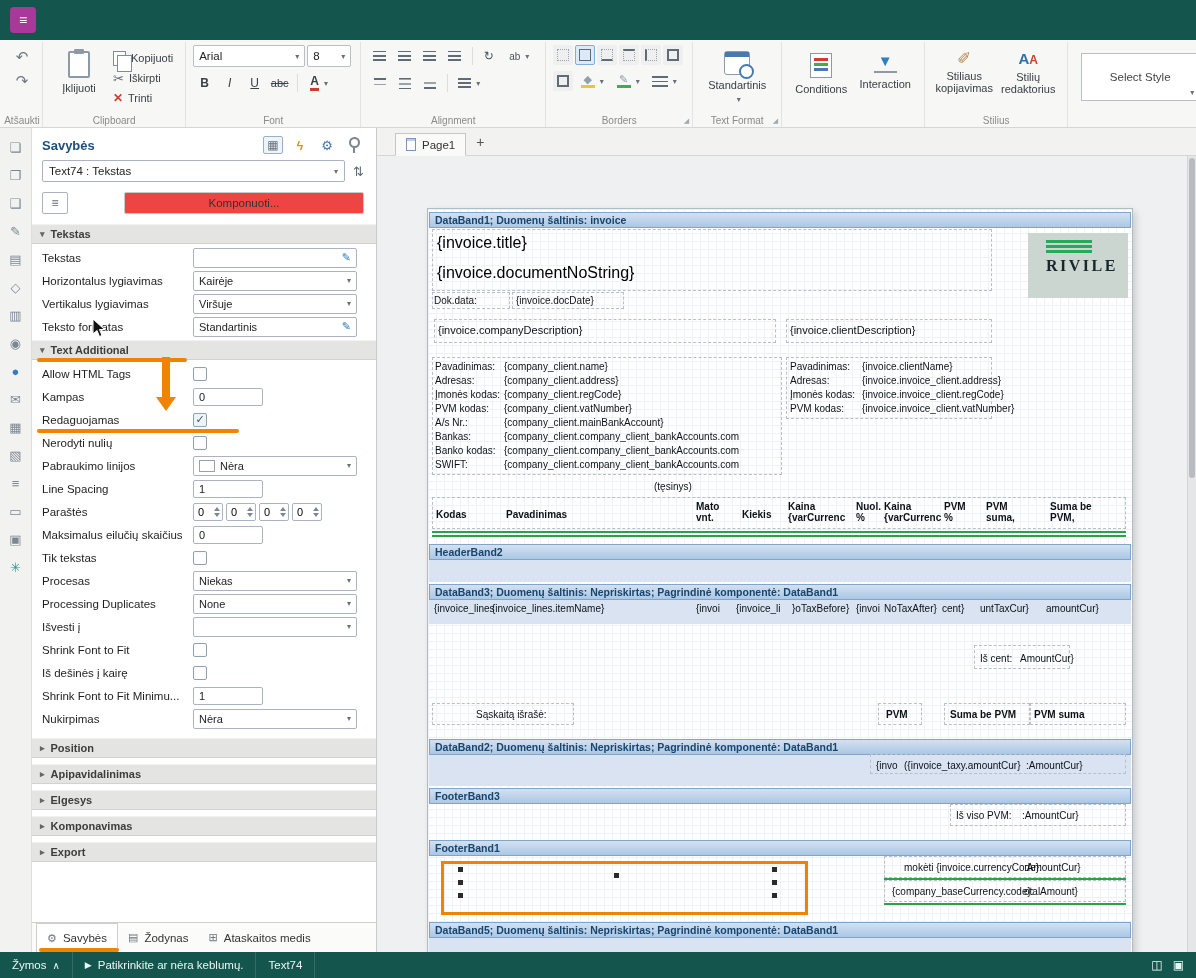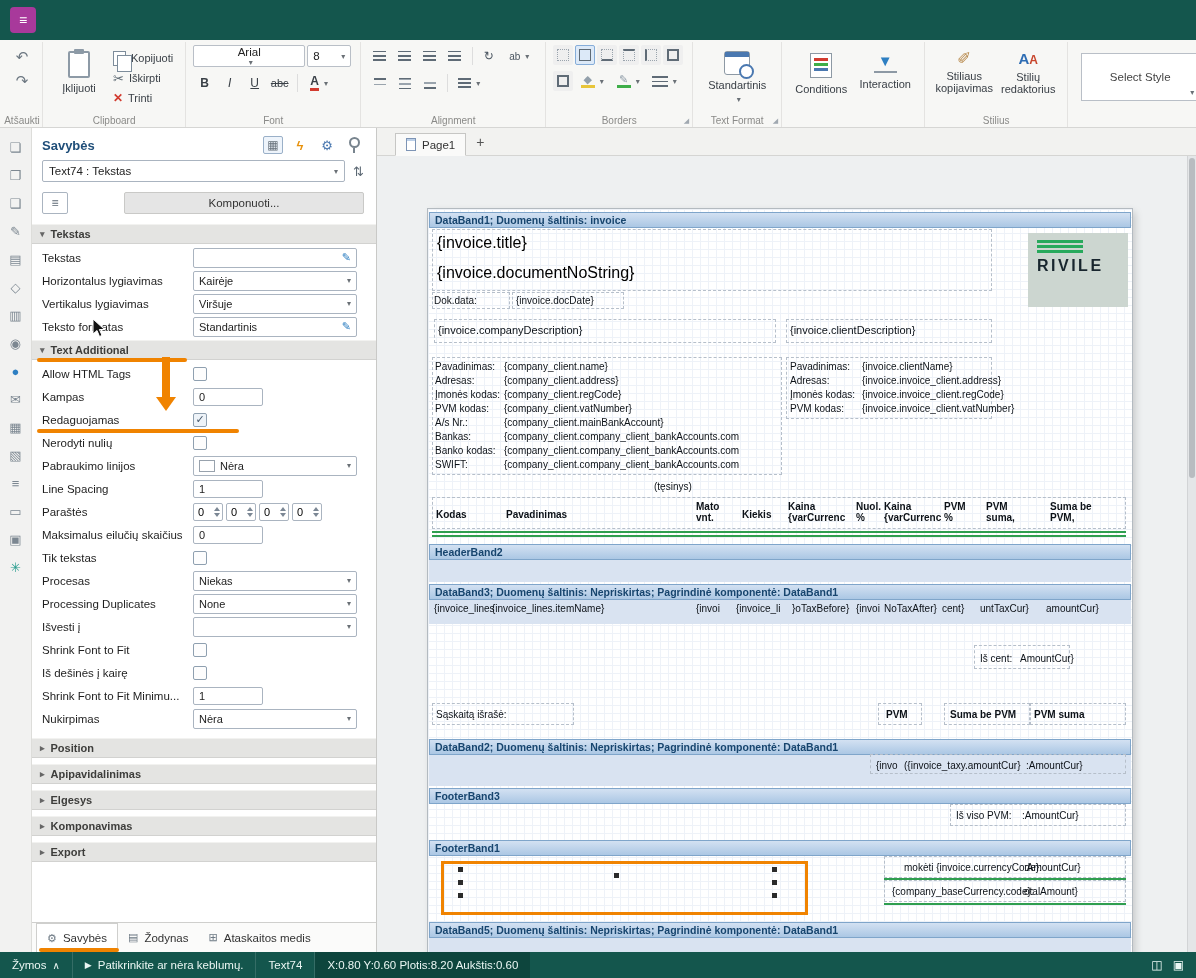--- a/index.html
+++ b/index.html
@@ -29,21 +29,21 @@
   .rbtn.big { width:58px; height:66px; display:flex; flex-direction:column; align-items:center; gap:4px; font-size:11px; padding-top:5px; }
   .rbtn.big .blbl { line-height:12px; }
   .rbtn.w74 { width:74px; }
   .rbtn.tiny { display:flex; align-items:center; gap:5px; font-size:11px; height:20px; padding:0 4px; }
   .rbtn.sq { width:23px; height:22px; font-size:12px; display:flex; align-items:center; justify-content:center; }
   .rbtn.wdd { width:34px; gap:2px; }
   .rbtn.med { width:64px; height:66px; display:flex; flex-direction:column; align-items:center; justify-content:flex-start; gap:5px; font-size:11px; padding-top:7px; text-align:center; line-height:12px; }
   .rbtn.b { font-weight:bold; } .rbtn.i { font-style:italic; } .rbtn.u { text-decoration:underline; }
   .rbtn.strike { text-decoration:line-through; font-size:11px; }
   .combo { border:1px solid #b9bfc7; background:#fff; height:22px; display:flex; align-items:center; justify-content:space-between; padding:0 5px; font-size:11.5px; border-radius:2px; color:#222; }
-  .w110 { width:112px;flex-direction:column; } .w44 { width:44px; }
+  .w110 { width:112px; } .w44 { width:44px; }
   .dd { font-size:8px; color:#6a7076; margin-left:3px; }
   .fc-a { font-weight:bold; border-bottom:3px solid #d23b2f; line-height:1.05; }
   .ic-clipboard { width:22px; height:27px; border:2px solid #8d9aa6; border-radius:2px; background:#fff; position:relative; }
   .ic-clipboard::before { content:''; position:absolute; top:-4px; left:50%; transform:translateX(-50%); width:10px; height:5px; background:#8d9aa6; border-radius:1px; }
   .ic-copy { width:13px; height:15px; border:1.5px solid #7d8c9a; background:#fff; position:relative; flex:none; }
   .ic-copy::after { content:''; position:absolute; left:3px; top:3px; width:13px; height:15px; border:1.5px solid #7d8c9a; background:#fff; }
   .ic-cut { color:#5e6a74; font-size:13px; }
   .ic-del { color:#d23b2f; font-weight:bold; font-size:12px; }
   .ico-stripes { display:inline-block; width:13px; height:11px; background:repeating-linear-gradient(to bottom,#5f6b76 0 1.5px,transparent 1.5px 4.2px); }
   .ico-vtop { width:12px; height:11px; border-top:2px solid #5f6b76; background:repeating-linear-gradient(to bottom,transparent 0 4px,#9aa4ad 4px 5.5px); }
@@ -92,21 +92,21 @@
   .phi-bolt { color:#e8920c; font-weight:bold; }
   .phi-gear { color:#4a78b0; }
   .phi-pin { flex-direction:column; }
   .phi-pin::before { content:''; width:7px; height:7px; border:2px solid #78848e; border-radius:50%; }
   .phi-pin::after { content:''; width:2px; height:5px; background:#78848e; }
   .props-selector-row { display:flex; align-items:center; padding:2px 12px 4px 10px; gap:8px; }
   .pselect { flex:1; height:22px; border:1px solid #aab4c0; border-radius:2px; background:#fff; display:flex; align-items:center; justify-content:space-between; padding:0 6px; font-size:11.5px; color:#222; }
   .sorticon { font-size:13px; color:#5d6974; }
   .compose-row { display:flex; align-items:center; gap:8px; padding:6px 12px 10px 10px; }
   .compose-ic { width:26px; height:22px; border:1px solid #aab4c0; border-radius:2px; display:flex; align-items:center; justify-content:center; font-size:12px; color:#5d6974; background:#fff; }
-  .compose-btn { flex:1; height:22px; background:#e5e5e5; border:1px solid #c9c9c7; border-radius:2px; font-size:11.5px; color:#333; font-family:inherit;margin-left:48px; }
+  .compose-btn { flex:1; height:22px; background:#ef4444; border:1px solid #c9c9c7; border-radius:2px; font-size:11.5px; color:#333; font-family:inherit;margin-left:48px; }
   .sections { flex:1; overflow:hidden; }
   .psec-h { height:20px; background:#e4e4e2; border-top:1px solid #f2f2f0; border-bottom:1px solid #d2d2d0; display:flex; align-items:center; padding:0 8px; font-size:11px; font-weight:bold; color:#3d3d3b; position:relative; }
   .psec-h.gap { margin-top:6px; }
   .psec-h .tri { margin-right:6px; font-size:9px; color:#666; }
   .prows { position:relative; padding:2px 0; }
   .prow { display:flex; align-items:center; height:23px; padding:0 10px; position:relative; }
   .plabel { width:151px; flex:none; font-size:11.5px; color:#1e1e1e; white-space:nowrap; overflow:hidden; }
   .pctrl { flex:1; display:flex; align-items:center; min-width:0; }
   .psel { flex:1; max-width:164px; height:20px; border:1px solid #aab4c0; border-radius:2px; background:#fff; display:flex; align-items:center; padding:0 5px; font-size:11px; color:#222; }
   .psel .pv { flex:1; overflow:hidden; white-space:nowrap; }
@@ -148,21 +148,21 @@
   .bandfill { position:absolute; left:1px; width:702px; z-index:1; }
   .bandfill.blue { background:#d9e3f1; }
   .fld { position:absolute; font-size:10px; line-height:11px; color:#0c1117; white-space:pre-line; z-index:4; }
   .fld.lg { font-size:16px; line-height:20px; color:#000; }
   .fld.md { font-size:11px; }
   .fld.b { font-weight:bold; }
   .fbox { position:absolute; border:1px dashed #b6bfca; z-index:3; }
   .gline { position:absolute; height:2px; background:#2f9e4f; z-index:4; }
   .orect { position:absolute; border:3px solid #f08300; z-index:7; }
   .hdl { position:absolute; width:5px; height:5px; background:#2b2b2b; z-index:8; }
-  .logo { position:absolute; left:600px; top:24px; width:100px; height:74px; background:#ccd6d0; padding:7px 9px; z-index:4; }
+  .logo { position:absolute; left:600px; top:24px; width:100px; height:65px; background:#ccd6d0; padding:7px 18px; z-index:4;font-family:Liberation Serif, serif; }
   .logo-bars i { display:block; height:3px; background:#27a95c; margin-bottom:2px; width:46px; }
   .logo-text { font-weight:bold; font-size:16px; letter-spacing:2.5px; color:#18262e; margin-top:4px; }
   .vscroll { position:absolute; right:0; top:0; bottom:0; width:9px; background:#e4e6e8; border-left:1px solid #d2d4d6; }
   .vthumb { margin:2px 1px; height:320px; background:#b8bcc0; border-radius:3px; }
 
   
   .statusbar { height:26px; background:#14564d; display:flex; align-items:center; color:#eaf6f3; font-size:11.5px; flex:none; }
   .sb-item { padding:0 12px; display:flex; align-items:center; gap:6px; height:100%; border-right:1px solid rgba(255,255,255,.14); }
   .sb-coords { background:#0d453d; padding:0 12px; height:100%; display:flex; align-items:center; }
   .sb-right { margin-left:auto; display:flex; gap:10px; padding-right:12px; }
@@ -801,21 +801,21 @@
             <span class="fld" style="left: 268px; top: 394px;">{invoi</span>
             <span class="fld" style="left: 308px; top: 394px;">{invoice_li</span>
             <span class="fld" style="left: 364px; top: 394px;">}oTaxBefore}</span>
             <span class="fld" style="left: 428px; top: 394px;">{invoi</span>
             <span class="fld" style="left: 456px; top: 394px;">NoTaxAfter}</span>
             <span class="fld" style="left: 514px; top: 394px;">cent}</span>
             <span class="fld" style="left: 552px; top: 394px;">untTaxCur}</span>
             <span class="fld" style="left: 618px; top: 394px;">amountCur}</span>
             <span class="fld" style="left: 552px; top: 444px;">Iš cent:</span>
             <span class="fld" style="left: 592px; top: 444px;">AmountCur}</span>
-            <span class="fld" style="left: 8px; top: 500px;">Sąskaitą išrašė:</span>
+            <span class="fld" style="left: 8px; top: 500px; padding-left: 40px;">Sąskaitą išrašė:</span>
             <span class="fld b" style="left: 458px; top: 500px;">PVM</span>
             <span class="fld b" style="left: 522px; top: 500px;">Suma be PVM</span>
             <span class="fld b" style="left: 606px; top: 500px;">PVM suma</span>
             <span class="fld" style="left: 448px; top: 551px;">{invo</span>
             <span class="fld" style="left: 476px; top: 551px;">({invoice_taxy.amountCur}</span>
             <span class="fld" style="left: 598px; top: 551px;">:AmountCur}</span>
             <span class="fld" style="left: 528px; top: 601px;">Iš viso PVM:</span>
             <span class="fld" style="left: 594px; top: 601px;">:AmountCur}</span>
             <span class="fld" style="left: 462px; top: 653px; margin-left: 14px;">mokėti {invoice.currencyCode}:</span>
             <span class="fld" style="left: 596px; top: 653px;">:AmountCur}</span>
@@ -840,21 +840,20 @@
   <div class="statusbar">
     <div class="sb-item">
       <span>Žymos</span>
       <span class="sb-caret">∧</span>
     </div>
     <div class="sb-item">
       <span class="sb-play">▶</span>
       <span>Patikrinkite ar nėra keblumų.</span>
     </div>
     <div class="sb-item">Text74</div>
-    <div class="sb-coords">X:0.80 Y:0.60 Plotis:8.20 Aukštis:0.60</div>
     <div class="sb-right">
       <span class="sb-ic">◫</span>
       <span class="sb-ic">▣</span>
     </div>
   </div>
 </div>
 
 <svg class="cursor" width="16" height="20" viewBox="0 0 16 20">
   <polygon points="1,1 1,16 5,12.5 7.5,18.5 10,17.4 7.4,11.5 12.5,11.5" fill="#111" stroke="#fff" stroke-width="1"></polygon>
 </svg>

